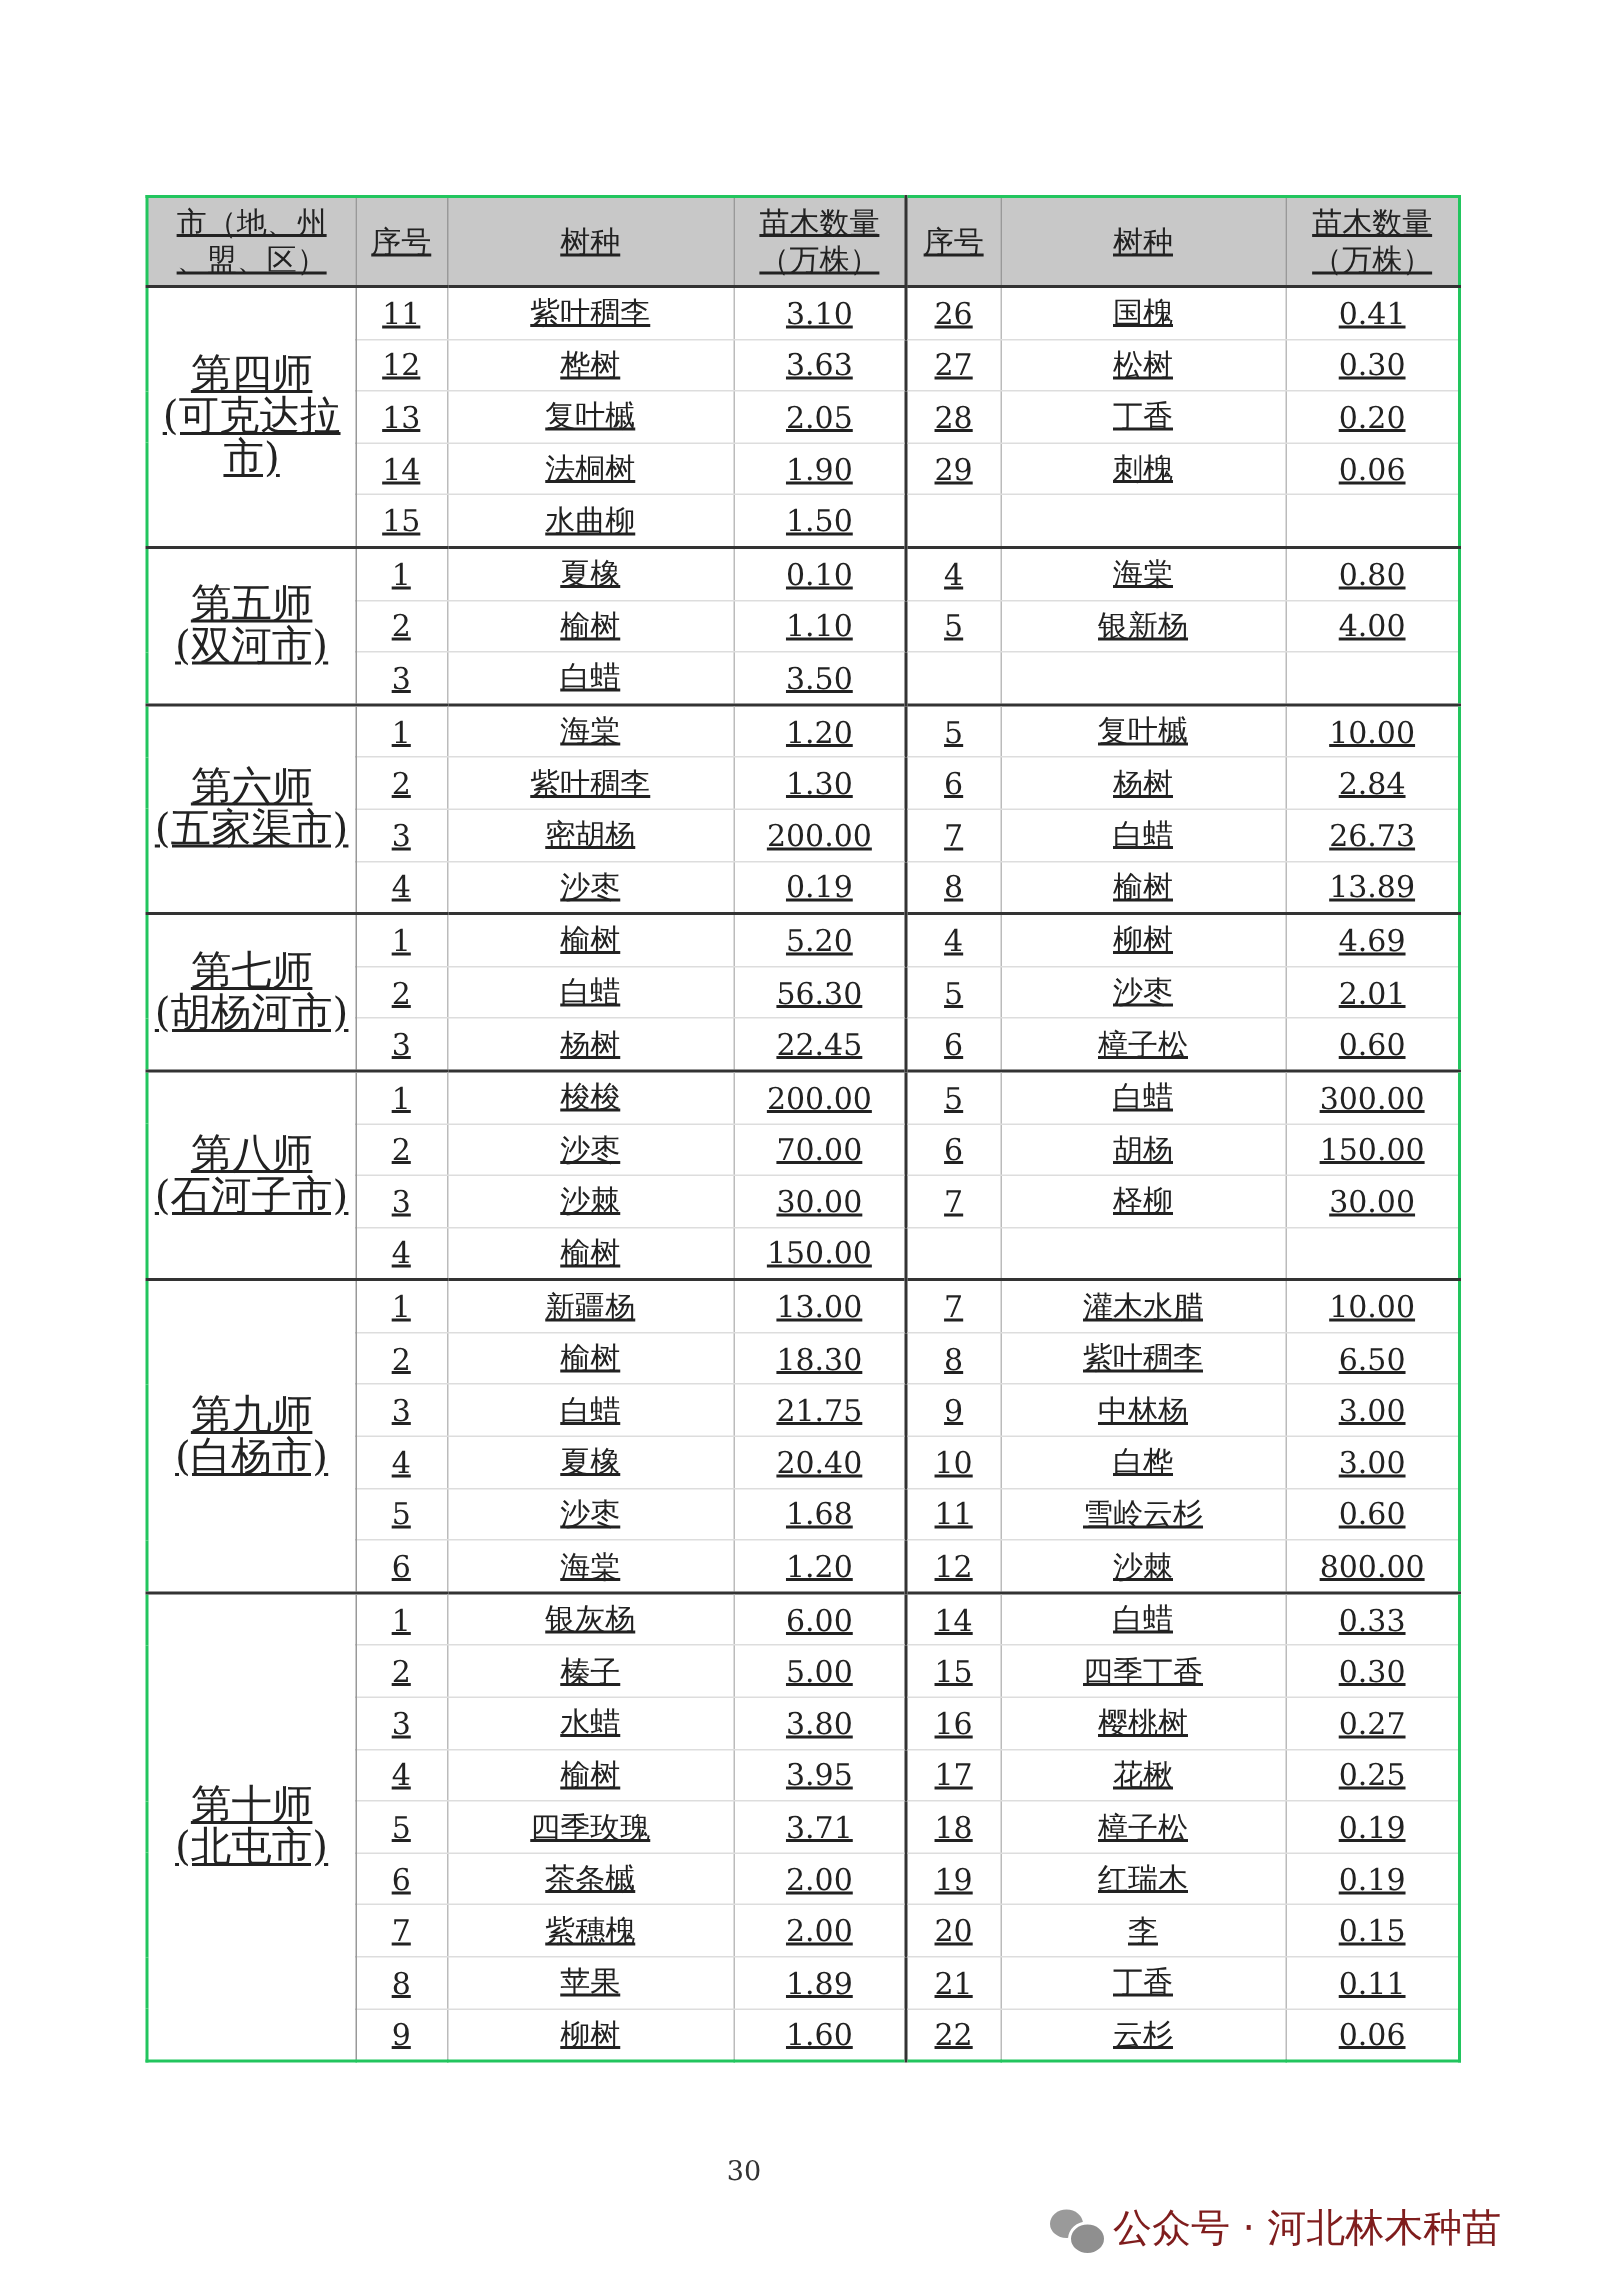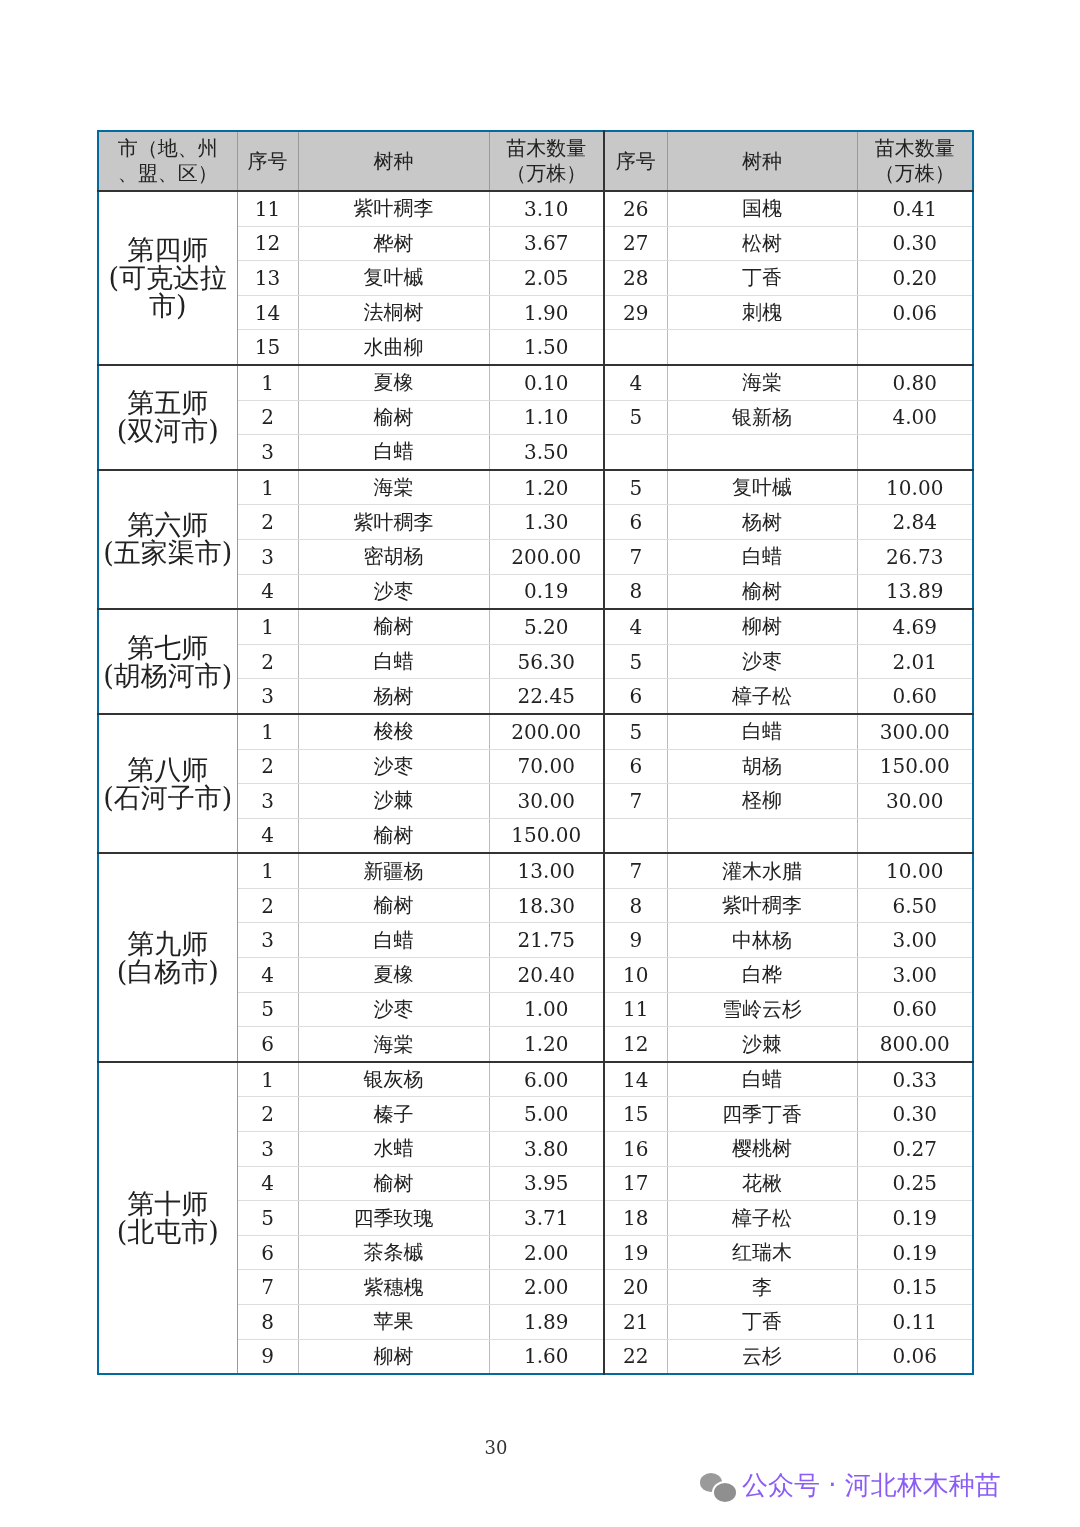--- a/index.html
+++ b/index.html
@@ -1,35 +1,35 @@
 <!DOCTYPE html>
 <html><head>
 <meta charset="utf-8">
 <style>
   html, body { margin: 0; padding: 0; background: #ffffff; }
   body { width: 1080px; height: 1527px; position: relative; overflow: hidden;
          font-family: "DejaVu Serif", "Liberation Serif", serif; color: #222; }
   #tbl { position: absolute; left: 97px; top: 130px; border-collapse: collapse;
-         table-layout: fixed; border: 2px solid #0369a1; }
+         table-layout: fixed; border: 2px solid #22c55e; text-decoration: underline; }
   #tbl col.c0 { width: 139px; } #tbl col.c1 { width: 61px; } #tbl col.c2 { width: 191px; }
   #tbl col.c3 { width: 115px; } #tbl col.c4 { width: 63px; } #tbl col.c5 { width: 190px; }
   #tbl col.c6 { width: 116px; }
   #tbl th { background: #c8c8c8; font-weight: normal; font-size: 20px; line-height: 25px;
             height: 58px; border: 1px solid #999; border-bottom: 2px solid #333; padding: 0; text-align: center; }
   #tbl td { font-size: 20px; height: 33.6px; padding: 0; text-align: center;
             border-left: 1px solid #bbb; border-right: 1px solid #bbb; border-top: 1px solid #ddd; border-bottom: 1px solid #ddd; }
   #tbl td.region { font-size: 27px; line-height: 28px; border-right: 1px solid #999; }
   #tbl tr.grp-start td { border-top: 2px solid #333; }
   #tbl .sep { border-right: 2px solid #333 !important; }
   #tbl td.num { text-align: center; }
   #tbl td.qty { text-align: center; }
   .page-num { position: absolute; top: 1437px; left: 0; width: 992px; text-align: center;
               font-size: 18px; color: #333; }
   .watermark { position: absolute; left: 700px; top: 1468px; display: flex; align-items: center;
-               font-family: "DejaVu Sans", sans-serif; font-size: 26px; color: #8b5cf6; }
+               font-family: "DejaVu Sans", sans-serif; font-size: 26px; color: #7f1d1d; }
   .wx-icon { width: 36px; height: 30px; position: relative; margin-right: 6px; }
   .wx-icon span { position: absolute; border-radius: 50%; background: #9a9a9a; }
 </style>
 </head>
 <body>
 
 <table id="tbl">
   <colgroup>
     <col class="c0">
       <col class="c1">
@@ -68,21 +68,21 @@
         <td class="num">11</td>
         <td>紫叶稠李</td>
         <td class="sep qty">3.10</td>
         <td class="num">26</td>
         <td>国槐</td>
         <td class="qty">0.41</td>
       </tr>
       <tr>
         <td class="num">12</td>
         <td>桦树</td>
-        <td class="sep qty">3.67</td>
+        <td class="sep qty">3.63</td>
         <td class="num">27</td>
         <td>松树</td>
         <td class="qty">0.30</td>
       </tr>
       <tr>
         <td class="num">13</td>
         <td>复叶槭</td>
         <td class="sep qty">2.05</td>
         <td class="num">28</td>
         <td>丁香</td>
@@ -264,21 +264,21 @@
         <td class="num">4</td>
         <td>夏橡</td>
         <td class="sep qty">20.40</td>
         <td class="num">10</td>
         <td>白桦</td>
         <td class="qty">3.00</td>
       </tr>
       <tr>
         <td class="num">5</td>
         <td>沙枣</td>
-        <td class="sep qty">1.00</td>
+        <td class="sep qty">1.68</td>
         <td class="num">11</td>
         <td>雪岭云杉</td>
         <td class="qty">0.60</td>
       </tr>
       <tr>
         <td class="num">6</td>
         <td>海棠</td>
         <td class="sep qty">1.20</td>
         <td class="num">12</td>
         <td>沙棘</td>

